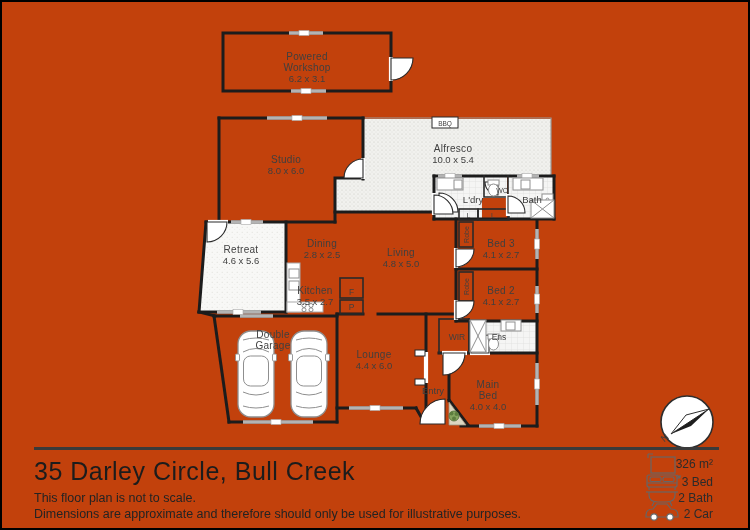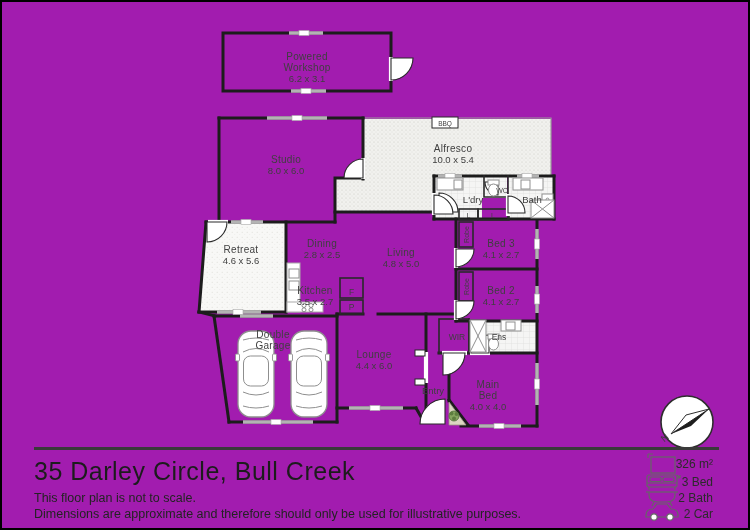--- a/index.html
+++ b/index.html
@@ -1,16 +1,16 @@
 <!DOCTYPE html>
 <html><head>
 <meta charset="utf-8">
 <style>
   html,body{margin:0;padding:0;background:#fff;}
-  .page{position:relative;width:748px;height:528px;border:1px solid #000;background:#a21caf;overflow:hidden;}
+  .page{position:relative;width:748px;height:528px;border:1px solid #000;background:#c2410c;overflow:hidden;}
   svg{display:block;}
   text{font-family:"Liberation Sans","DejaVu Sans",sans-serif;fill:#3f3f3f;}
   .room{font-size:10px;letter-spacing:.3px;}
   .dims{font-size:9.5px;}
   .small{font-size:8.5px;}
   .tiny{font-size:7px;}
   .mid{font-size:9.5px;}
   .bbq{font-size:6.5px;}
   .title{font-size:25px;fill:#1c1c1c;letter-spacing:.5px;}
   .disc{font-size:12.5px;fill:#232323;}

